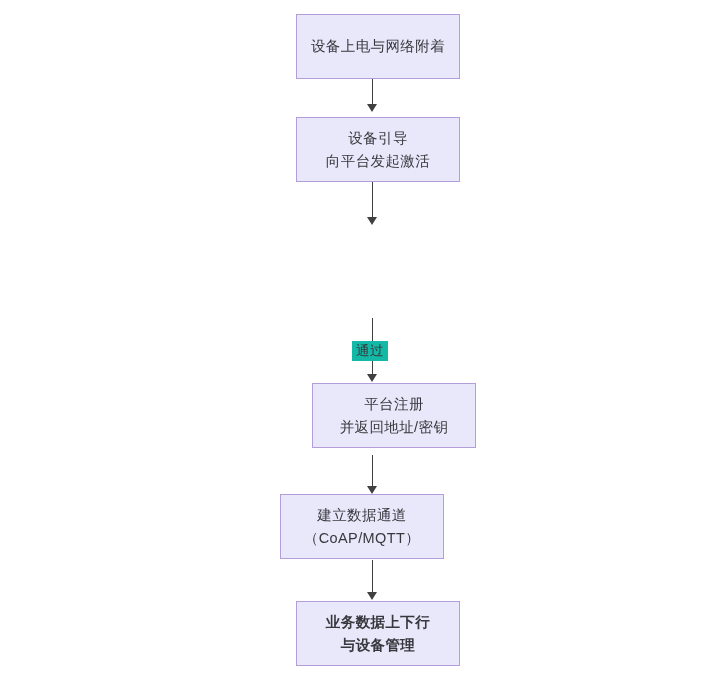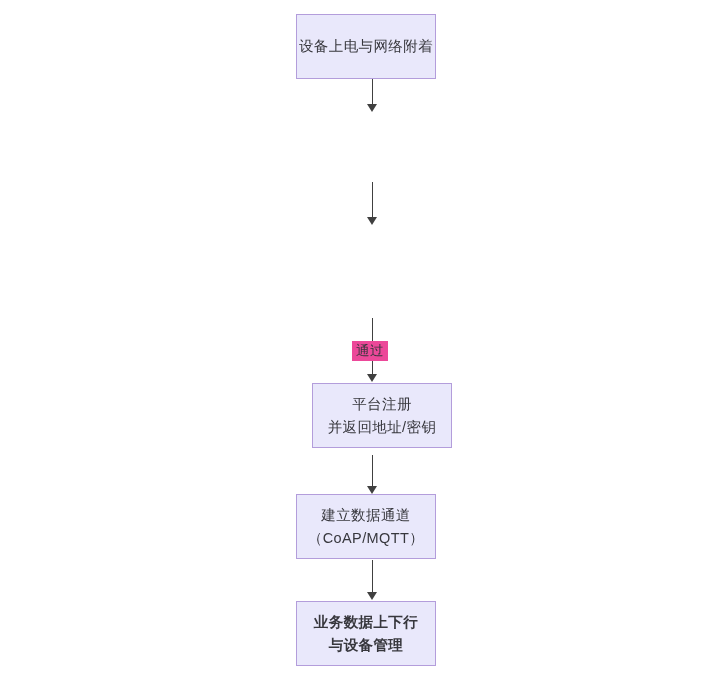--- a/index.html
+++ b/index.html
@@ -41,21 +41,21 @@
     z-index: 3;
   }
 
   .node .line {
     display: block;
     white-space: nowrap;
   }
 
   
   .node-process {
-    width: 140px;
+    width: 164px;
     height: 65px;
   }
 
   
   .node-decision {
     position: absolute;
     width: 97px;
     height: 92px;
     z-index: 3;
   }
@@ -103,21 +103,21 @@
     border-left: 5px solid transparent;
     border-right: 5px solid transparent;
     border-top: 8px solid #404040;
     left: 367px;
     z-index: 2;
   }
 
   
   .edge-label {
     position: absolute;
-    background: #ec4899;
+    background: #14b8a6;
     color: #37373d;
     font-size: 13.5px;
     letter-spacing: 0.5px;
     padding: 1px 4px;
     white-space: nowrap;
     z-index: 4;
   }
 </style>
 </head>
 <body>
@@ -137,28 +137,32 @@
   <div class="connector" style="top:455px; height:33px;"></div>
   <div class="arrowhead" style="top:486px;"></div>
 
   <div class="connector" style="top:560px; height:34px;"></div>
   <div class="arrowhead" style="top:592px;"></div>
 
   <div class="node node-process" style="left:296px; top:14px;">
     <span class="line">设备上电与网络附着</span>
   </div>
 
+  <div class="node node-process" style="left:296px; top:117px;">
+    <span class="line">设备引导</span>
+    <span class="line">向平台发起激活</span>
+  </div>
 
 
   <div class="node node-process" style="left:296px; top:383px;margin-left:16px;">
     <span class="line">平台注册</span>
     <span class="line">并返回地址/密钥</span>
   </div>
 
-  <div class="node node-process" style="left:296px; top:494px;">
+  <div class="node node-process" style="left:280px; top:494px;">
     <span class="line">建立数据通道</span>
     <span class="line">（CoAP/MQTT）</span>
   </div>
 
   <div class="node node-process" style="left:296px; top:601px;font-weight:bold;">
     <span class="line">业务数据上下行</span>
     <span class="line">与设备管理</span>
   </div>
 
 </div>

